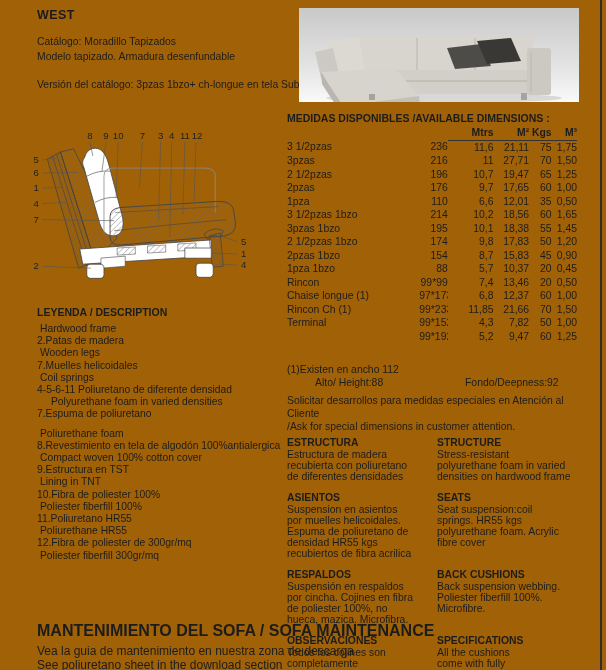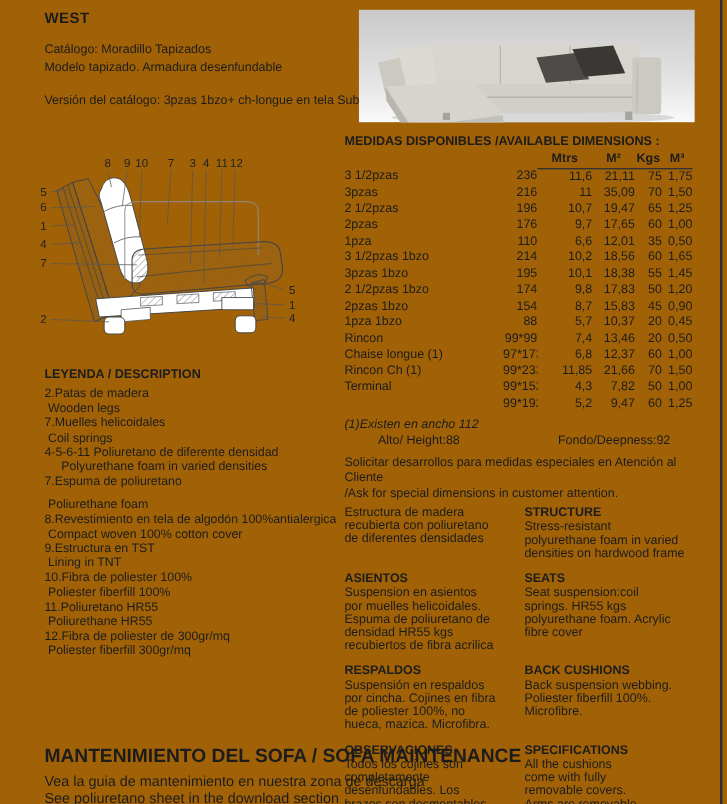--- a/index.html
+++ b/index.html
@@ -23,25 +23,25 @@
   .diagram { position:absolute; left:16px; top:114px; width:268px; height:178px; }
   .diagram text { font-size:9.5px; fill:#222; font-family:"Liberation Sans", sans-serif; }
 
   
   .right-col { position:absolute; left:287px; top:112px; width:293px; }
   .tbl-title { font-size:10.5px; font-weight:bold; line-height:13px; margin-bottom:1px; }
   table.dims { border-collapse:collapse; table-layout:fixed; width:290px; }
   table.dims th, table.dims td { padding:0; font-size:10.4px; line-height:13.5px; white-space:nowrap; overflow:hidden; }
   th.c-name { width:130px; } th.c-size { width:28px; }
   th.c-m1 { width:45px; } th.c-m2 { width:35px; } th.c-kg { width:22px; } th.c-m3 { width:25px; }
-  table.dims thead th { font-weight:bold; text-align:center; }
+  table.dims thead th { font-weight:bold; text-align:right; }
   table.dims thead th.u { border-bottom:1px solid #333; }
   td.c-name { text-align:left; }
   td.c-size, td.c-num { text-align:right; }
-  .footnote { font-size:10.4px; line-height:13px; margin-top:5px;font-style:italic; }
+  .footnote { font-size:10.4px; line-height:13px; margin-top:20px; }
   .dims-row { display:flex; font-size:10.4px; line-height:13px; }
   .dims-row span:first-child { width:150px;margin-left:28px; }
   .note { font-size:10.4px; line-height:13px; margin-top:5px; white-space:pre-line; width:280px; }
   .sections { margin-top:4px; }
   .spec-section { display:grid; grid-template-columns:150px 1fr; margin-bottom:10px; }
   .spec-title { font-size:10.4px; font-weight:bold; line-height:11px; margin-bottom:1px; }
   .spec-text { font-size:10.4px; line-height:11px; white-space:pre-line; }
 
   
   .legend { position:absolute; left:37px; top:306px; width:252px; }
@@ -212,21 +212,21 @@
           <td class="c-size">236</td>
           <td class="c-num">11,6</td>
           <td class="c-num">21,11</td>
           <td class="c-num">75</td>
           <td class="c-num">1,75</td>
         </tr>
           <tr>
           <td class="c-name">3pzas</td>
           <td class="c-size">216</td>
           <td class="c-num">11</td>
-          <td class="c-num">35,09</td>
+          <td class="c-num">27,71</td>
           <td class="c-num">70</td>
           <td class="c-num">1,50</td>
         </tr>
           <tr>
           <td class="c-name">2 1/2pzas</td>
           <td class="c-size">196</td>
           <td class="c-num">10,7</td>
           <td class="c-num">19,47</td>
           <td class="c-num">65</td>
           <td class="c-num">1,25</td>
@@ -334,20 +334,21 @@
     <div class="dims-row">
       <span>Alto/ Height:88</span>
       <span>Fondo/Deepness:92</span>
     </div>
     <div class="note">Solicitar desarrollos para medidas especiales en Atención al Cliente
 /Ask for special dimensions in customer attention.</div>
 
     <div class="sections">
         <div class="spec-section">
         <div class="spec-col">
+          <div class="spec-title">ESTRUCTURA</div>
           <div class="spec-text">Estructura de madera
 recubierta con poliuretano
 de diferentes densidades</div>
         </div>
         <div class="spec-col">
           <div class="spec-title">STRUCTURE</div>
           <div class="spec-text">Stress-resistant
 polyurethane foam in varied
 densities on hardwood frame</div>
         </div>
@@ -400,20 +401,21 @@
 Arms are removable</div>
         </div>
       </div>
       </div>
   </div>
 
   <div class="legend">
     <div class="leg-title">LEYENDA / DESCRIPTION</div>
     <div class="leg-list">
         <div class="leg-item">
+        <div class="leg-en">Hardwood frame</div>
       </div>
         <div class="leg-item">
         <div class="leg-es">2.Patas de madera</div>
         <div class="leg-en">Wooden legs</div>
       </div>
         <div class="leg-item">
         <div class="leg-es">7.Muelles helicoidales</div>
         <div class="leg-en">Coil springs</div>
       </div>
         <div class="leg-item">

